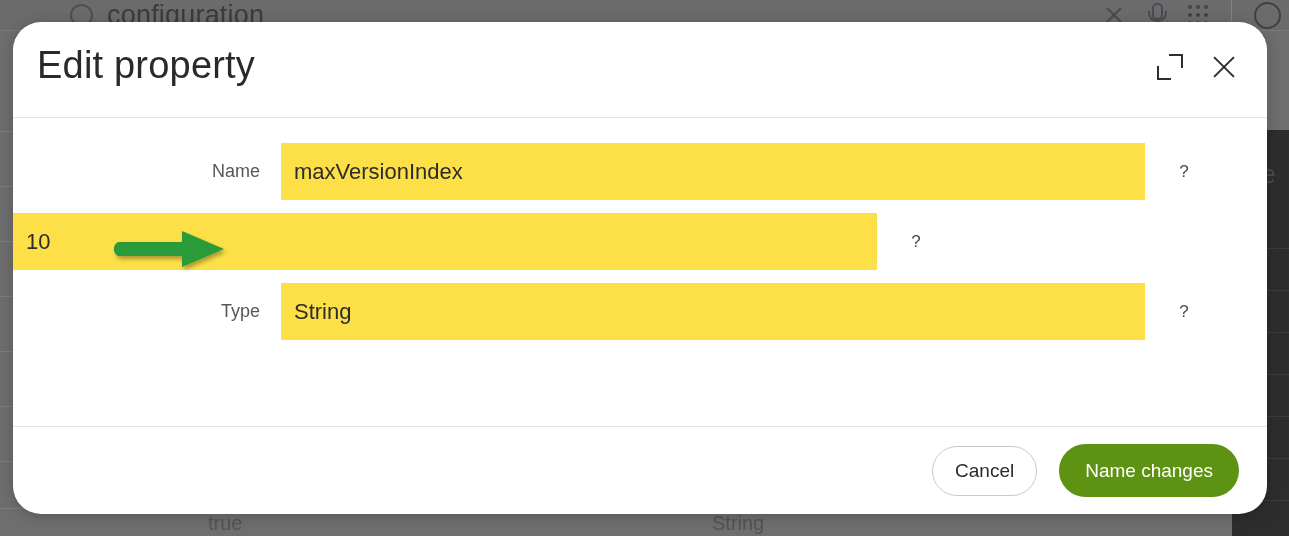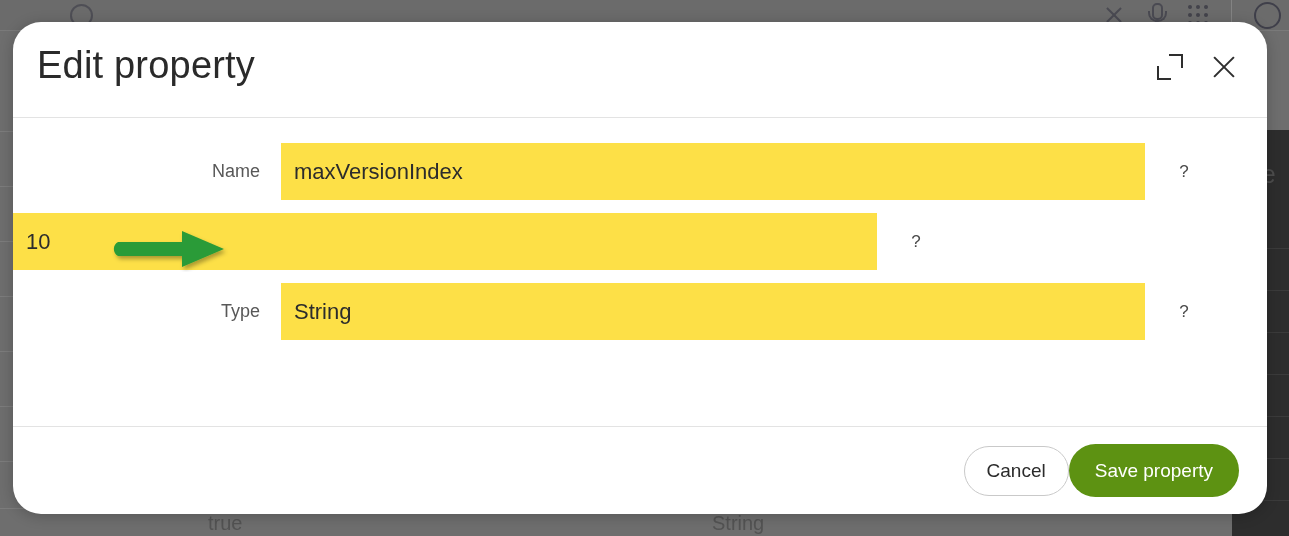--- a/index.html
+++ b/index.html
@@ -285,20 +285,21 @@
   }
 
   #dialog-footer {
     position: relative;
     height: 88px;
     border-top: 1px solid #e3e3e3;
     display: flex;
     align-items: center;
     justify-content: flex-end;
     padding-right: 28px;
+    gap: 22px;
     box-sizing: border-box;
   }
   #cancel-button {
     min-width: 104px;
     height: 50px;
     padding: 0 22px;
     border-radius: 26px;
     border: 1px solid #c9c9c9;
     background: #ffffff;
     color: #2b2b2b;
@@ -331,20 +332,21 @@
   }
 </style>
 </head>
 <body>
 
 <div id="app-background">
 
   <div id="bg-topbar">
     <div id="bg-search-wrap">
       <span class="bg-search-icon"></span>
+      <span id="bg-search-text">configuration</span>
     </div>
 
     <div id="bg-topbar-right">
       <span class="bg-x-icon"></span>
       <span class="bg-mic-icon">
         <span class="mic-cap"></span>
         <span class="mic-arc"></span>
         <span class="mic-stem"></span>
       </span>
       <span class="bg-grid-icon">
@@ -413,21 +415,21 @@
     <div class="form-row">
       <div class="field-label">Type</div>
       <div class="field-box">String</div>
       <div class="help-icon">?</div>
     </div>
 
   </div>
 
   <div id="dialog-footer">
     <button id="cancel-button">Cancel</button>
-    <button id="save-changes-button">Save property</button>
+    <button id="save-changes-button">Name changes</button>
   </div>
 
 </div>
 
 <svg id="annotation-arrow" viewBox="0 0 118 44" xmlns="http://www.w3.org/2000/svg">
   <defs>
     <filter id="arrow-shadow" x="-20%" y="-20%" width="150%" height="160%">
       <feDropShadow dx="2" dy="3" stdDeviation="2.2" flood-color="#000000" flood-opacity="0.32"></feDropShadow>
     </filter>
   </defs>

